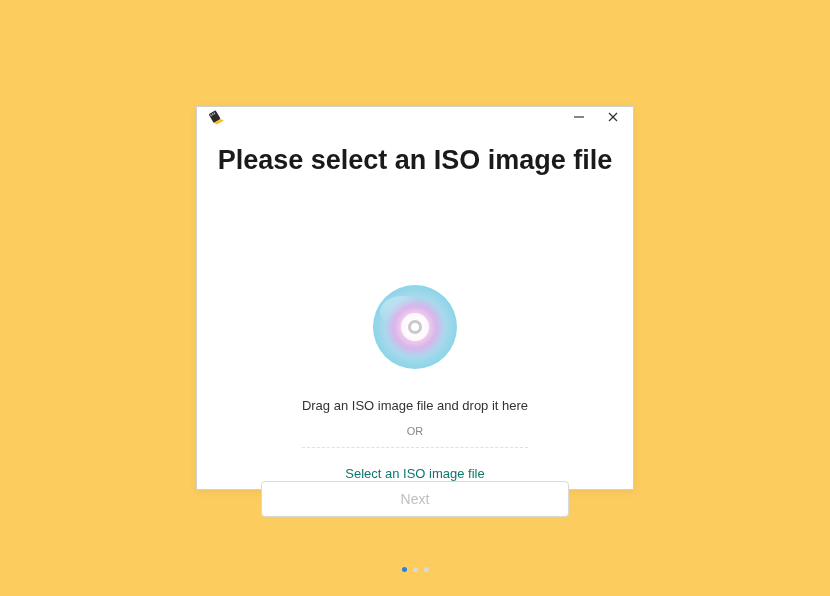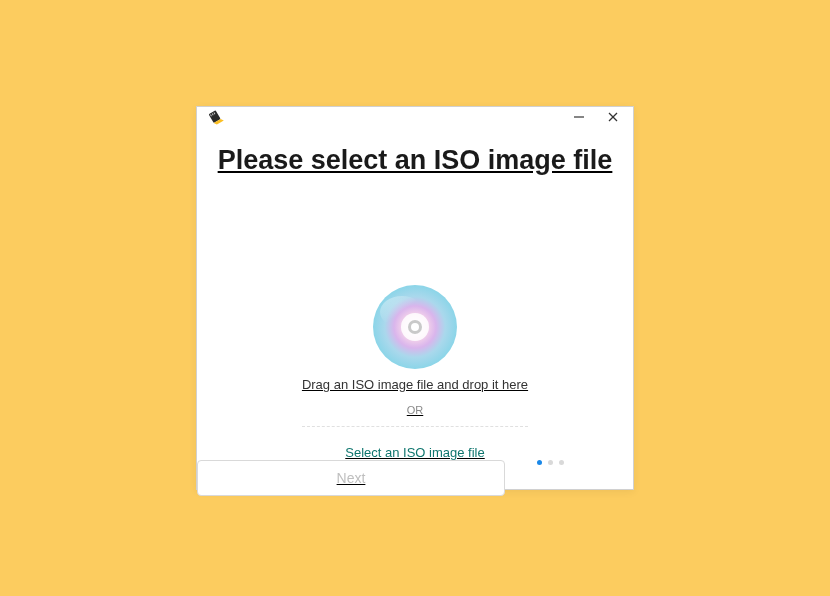--- a/index.html
+++ b/index.html
@@ -19,21 +19,20 @@
     }
     .window {
       width: 438px;
       height: 384px;
       background: #ffffff;
       border: 1px solid #d0d0d0;
       position: relative;
       display: flex;
       flex-direction: column;
       box-shadow: 0 2px 8px rgba(0,0,0,0.06);
-      text-decoration: underline;
     }
     .titlebar {
       height: 36px;
       display: flex;
       align-items: center;
       justify-content: space-between;
       padding: 0 10px;
     }
     .app-icon {
       width: 18px;
@@ -68,21 +67,21 @@
     }
     .disc-wrap {
       margin-top: 108px;
       width: 86px;
       height: 86px;
       display: flex;
       align-items: center;
       justify-content: center;
     }
     .drag-text {
-      margin-top: 7px;
+      margin-top: 28px;
       font-size: 13px;
       color: #333;
     }
     .or-text {
       margin-top: 12px;
       font-size: 11px;
       color: #888;
     }
     .divider {
       margin-top: 10px;
@@ -90,21 +89,22 @@
       border-top: 1px dashed #e0e0e0;
     }
     .select-link {
       margin-top: 18px;
       font-size: 13px;
       color: #0f766e;
       cursor: pointer;
     }
     .footer {
       display: flex;
-      flex-direction: row;
+      flex-direction: column;
+      align-items: center;
       padding-bottom: 14px;
       gap: 32px;
     }
     .next-btn {
       width: 308px;
       height: 36px;
       background: #ffffff;
       border: 1px solid #d9d9d9;
       border-radius: 4px;
       font-size: 14px;

